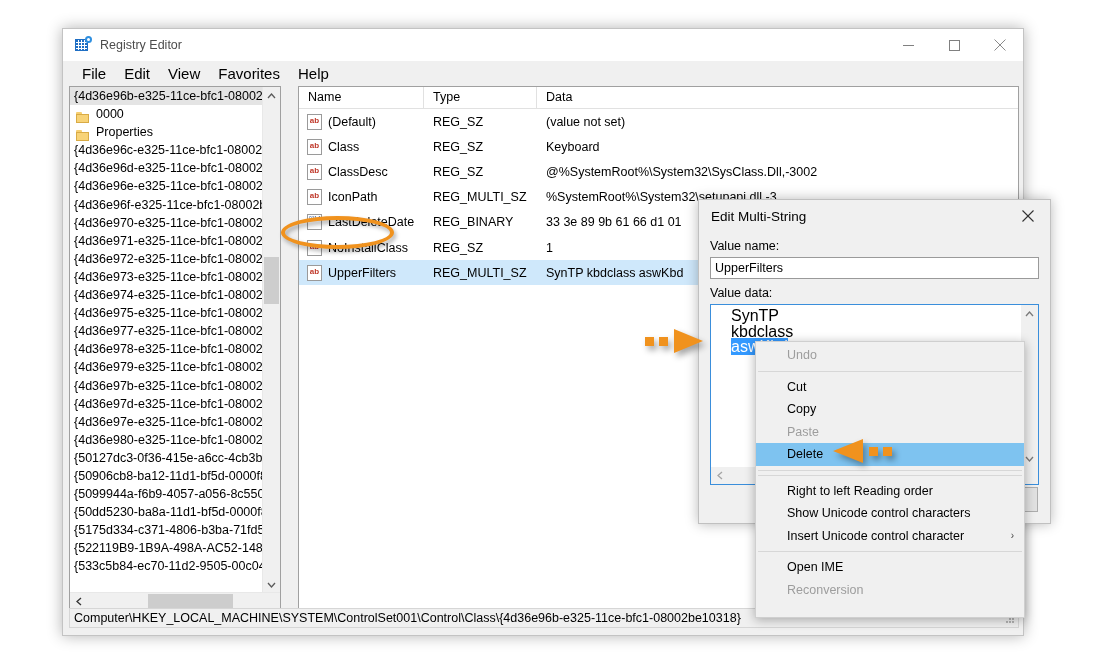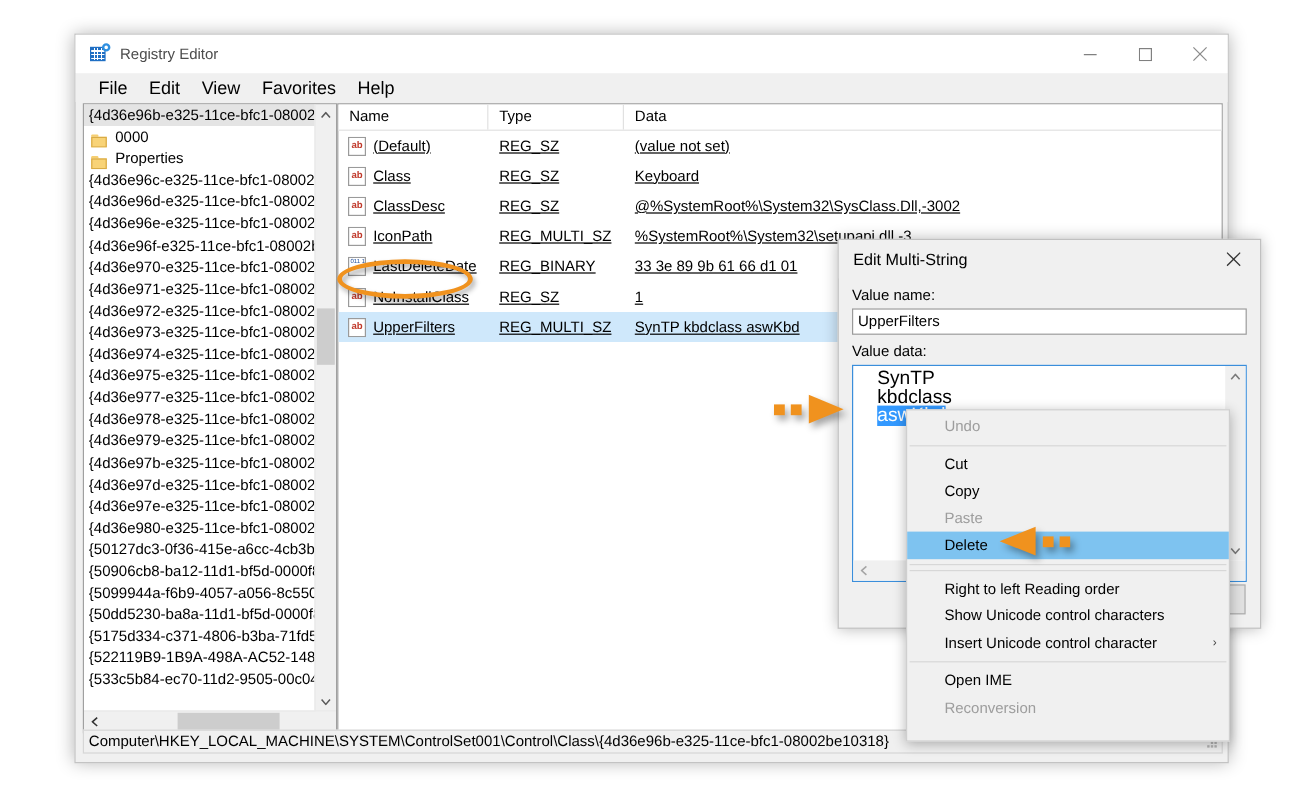--- a/index.html
+++ b/index.html
@@ -86,36 +86,36 @@
   .hsb{
     position:absolute;left:0;bottom:0;height:17px;right:0;background:#f0f0f0;
     border-top:1px solid #e8e8e8;display:flex;align-items:center;
   }
   .hsb .arrow{width:17px;height:17px;display:flex;align-items:center;justify-content:center;color:#404040;font-size:11px;}
   .hsb .htrack{flex:1;position:relative;height:17px;}
   .hsb .hthumb{position:absolute;top:1px;height:15px;background:#cdcdcd;}
   .corner{position:absolute;right:0;bottom:0;width:17px;height:17px;background:#f0f0f0;}
 
   .list-pane{
-    margin-left:0;flex:1;background:#ffffff;border:1px solid #a0a0a0;
+    margin-left:17px;flex:1;background:#ffffff;border:1px solid #a0a0a0;
     box-sizing:border-box;position:relative;overflow:hidden;
   }
   .lv-header{
     display:flex;height:21px;background:#ffffff;border-bottom:1px solid #e1e1e1;
   }
   .lv-header .col{
     font-size:12.5px;color:#000;padding:3px 0 0 9px;box-sizing:border-box;
     border-right:1px solid #e1e1e1;height:21px;
   }
   .col-name{width:125px;}
   .col-type{width:113px;}
   .col-data{flex:1;border-right:none !important;}
   .lv-row{display:flex;height:25.2px;align-items:center;}
   .lv-row.selected{background:#cfe8fb;}
-  .cell{font-size:12.5px;color:#000;white-space:nowrap;overflow:hidden;box-sizing:border-box;text-decoration:underline;}
+  .cell{font-size:12.5px;color:#000;white-space:nowrap;overflow:hidden;box-sizing:border-box;}
   .cell.name{width:125px;padding-left:8px;display:flex;align-items:center;}
   .cell.type{width:113px;padding-left:9px;}
   .cell.data{flex:1;padding-left:9px;}
   .ab-icon{
     width:13px;height:14px;margin-right:6px;flex:none;position:relative;
     background:#fff;border:1px solid #9a9a9a;
   }
   .ab-icon::after{
     content:"ab";position:absolute;left:0;top:-1px;width:13px;
     font-size:8px;font-weight:bold;color:#c0392b;

